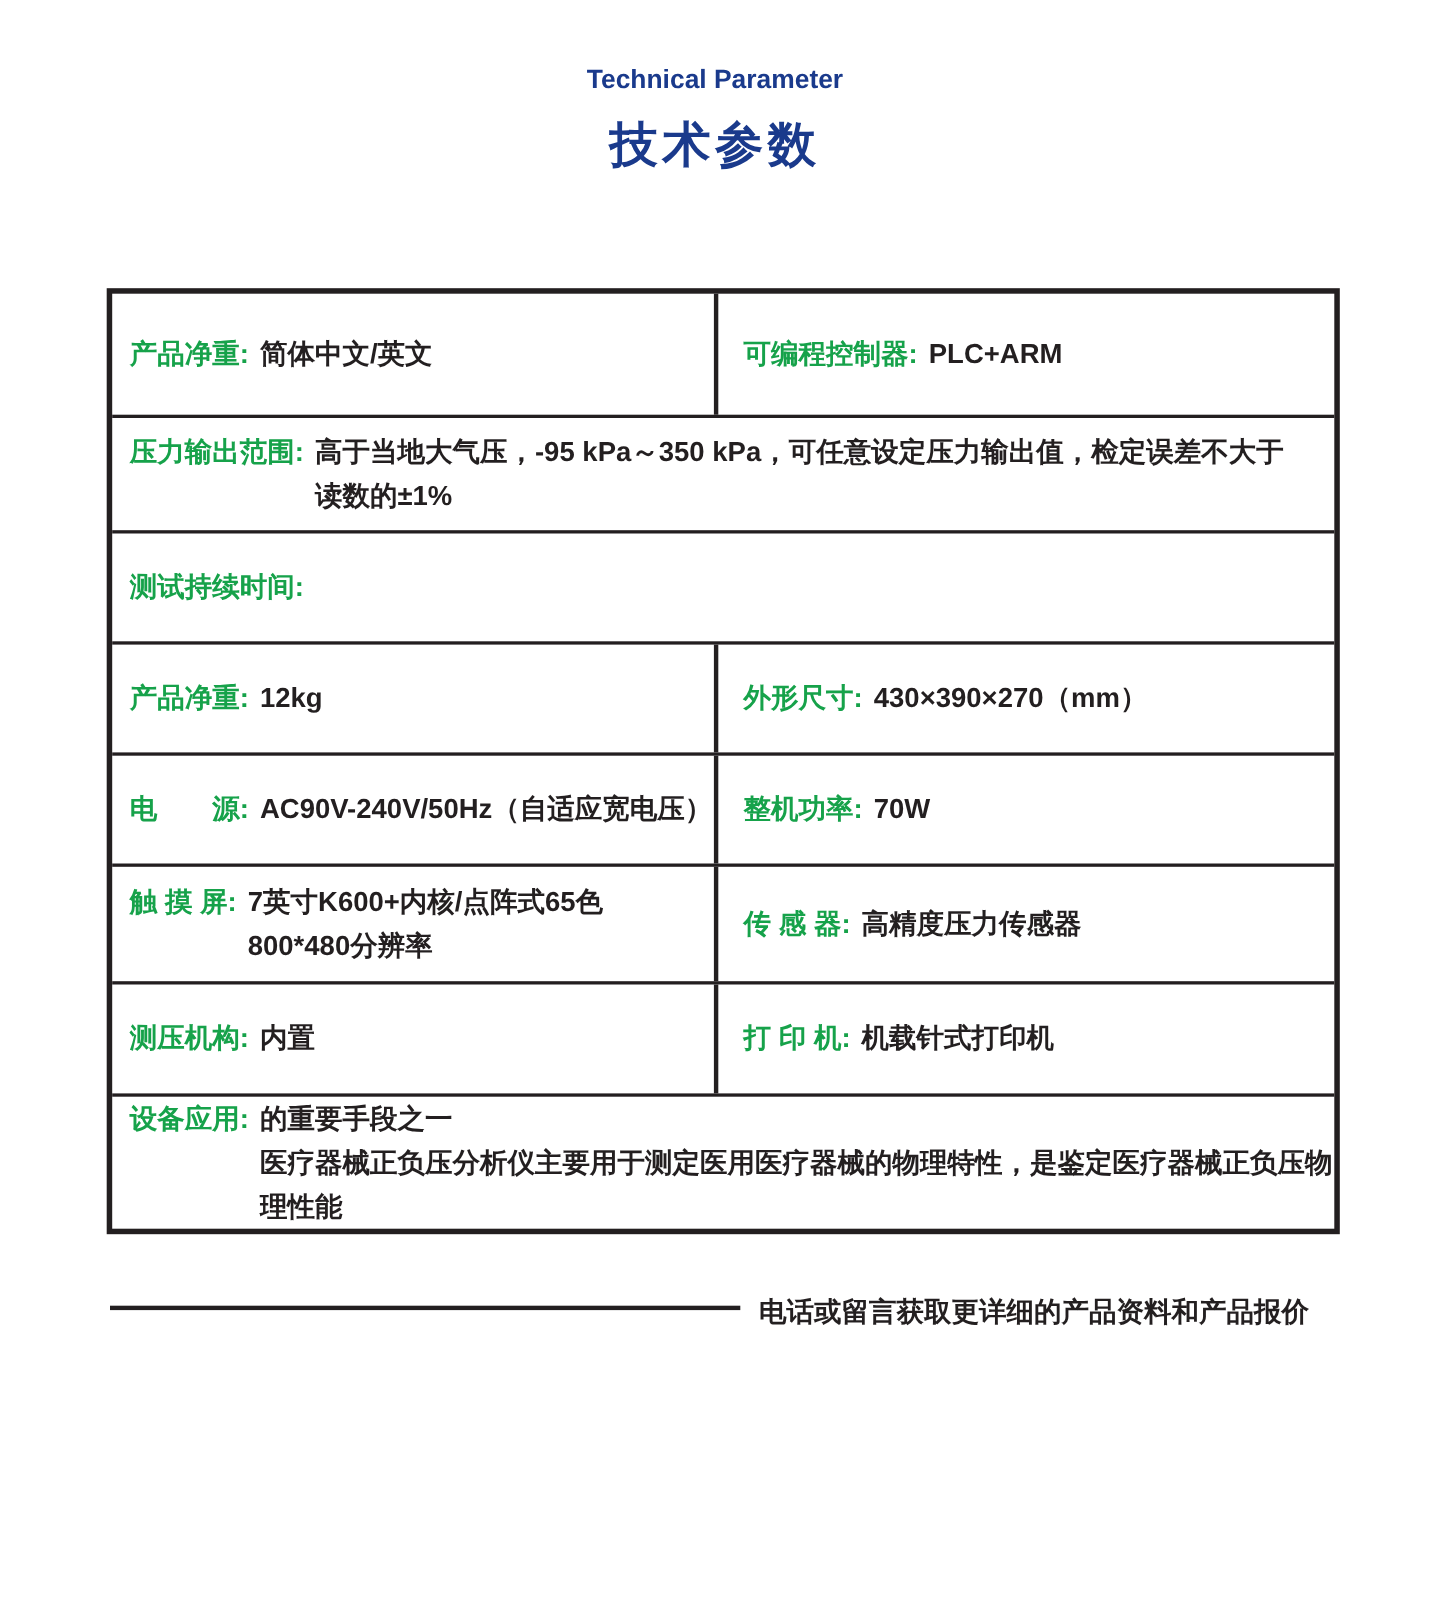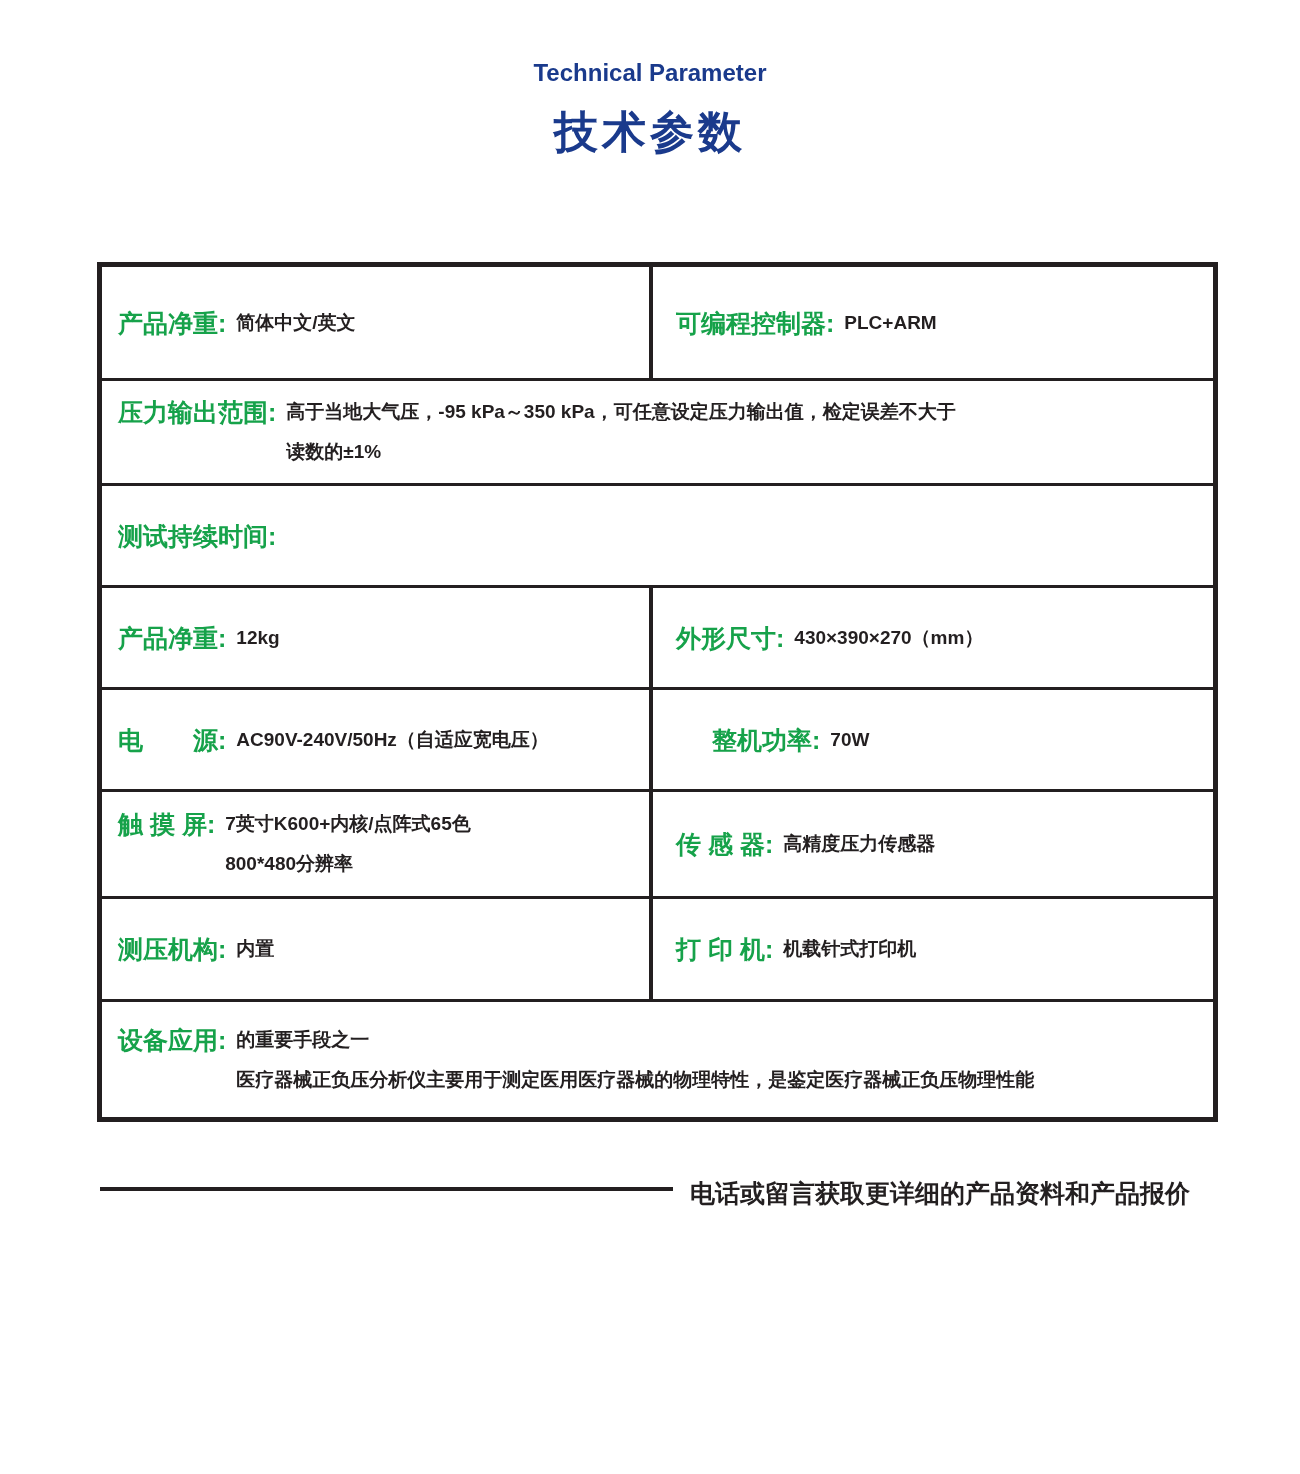--- a/index.html
+++ b/index.html
@@ -39,21 +39,21 @@
   .c1{width:551px;border-right:4px solid var(--dark);padding-left:16px;}
   .c2{flex:1;padding-left:23px;text-align:right;}
   .cf{flex:1;padding-left:16px;}
   .cw{display:flex;align-items:flex-start;}
   .lab{
     color:var(--green);font-weight:700;white-space:pre;
     font-size:25px;line-height:40px;flex:none;
   }
   .val{
     margin-left:10px;color:var(--dark);font-weight:600;
-    font-size:19px;line-height:40px;
+    font-size:25px;line-height:40px;
   }
 
   .footer{position:relative;margin-top:48px;height:50px;}
   .footer-line{
     position:absolute;left:100px;top:17px;width:573px;height:4px;
     background:var(--dark);
   }
   .footer-text{
     position:absolute;left:690px;top:4px;
     font-size:25px;line-height:38px;font-weight:600;color:var(--dark);
@@ -114,21 +114,21 @@
         </div>
         <div class="cell c2">
           <div class="cw">
             <span class="lab">外形尺寸:</span>
             <div class="val">
               <div>430×390×270（mm）</div>
             </div>
           </div>
         </div>
       </div>
-      <div class="row bt" style="height: 102px; gap: 36px;">
+      <div class="row bt" style="height: 102px;">
         <div class="cell c1">
           <div class="cw">
             <span class="lab">电　　源:</span>
             <div class="val">
               <div>AC90V-240V/50Hz（自适应宽电压）</div>
             </div>
           </div>
         </div>
         <div class="cell c2">
           <div class="cw">

